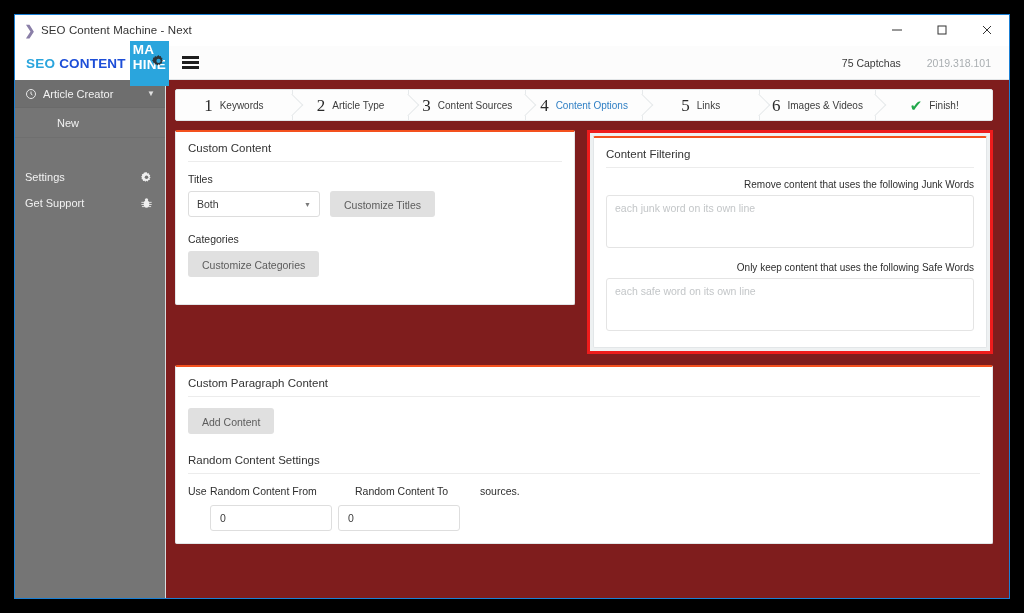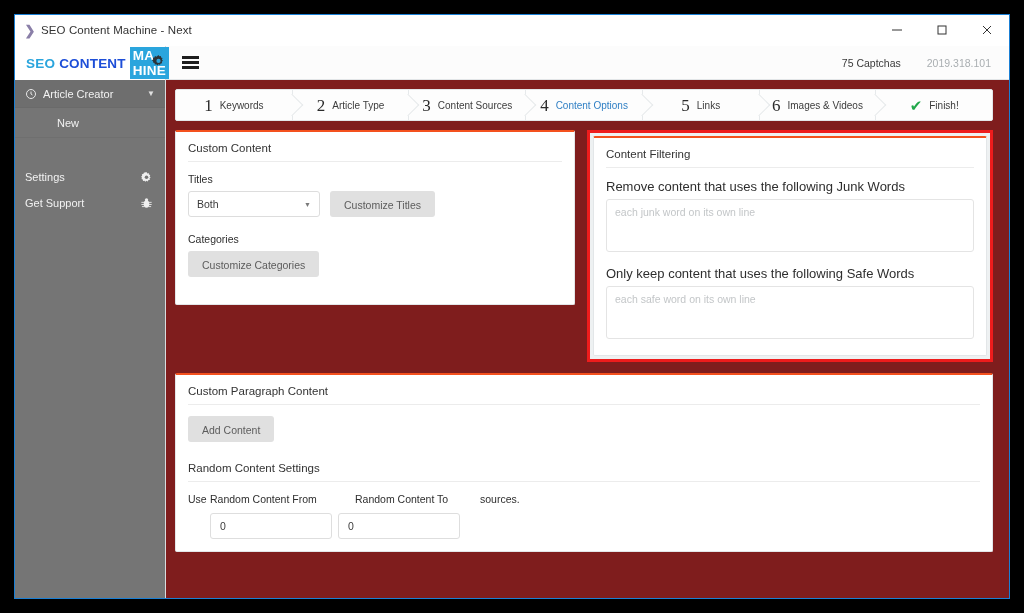--- a/index.html
+++ b/index.html
@@ -86,21 +86,21 @@
     font-size: 13.5px;
     font-weight: bold;
     letter-spacing: .2px;
   }
   .brand-seo { color: #2aa5dd; }
   .brand-content { color: #1d4ed8; margin-left: 4px; }
   .brand-badge {
     margin-left: 4px;
     background: #2aa5dd;
     color: #ffffff;
-    padding: 1px 3px 1px 3px;
+    padding: 1px 3px 14px 3px;
     position: relative;
     display: flex;
     align-items: center;
   }
   .brand-gear {
     position: absolute;
     left: 21px;
     top: 50%;
     transform: translateY(-50%);
     color: #2c3338;
@@ -286,21 +286,21 @@
   .spacer-16 { height: 16px; }
 
   
   .highlight-wrap {
     flex: 1;
     border: 3px solid #ee1c1c;
     padding: 3px;
     background: #eef1f2;
   }
 
-  .ta-label { font-size: 13px; color: #2e2e2e; margin-bottom: 5px; }
+  .ta-label { font-size: 10px; color: #2e2e2e; margin-bottom: 5px; text-align: right; }
   .textarea {
     width: 100%;
     height: 53px;
     border: 1px solid #e4e4e4;
     border-radius: 3px;
     background: #ffffff;
     font-size: 10.5px;
     font-family: "Liberation Sans", sans-serif;
     color: #333333;
     padding: 6px 8px;

